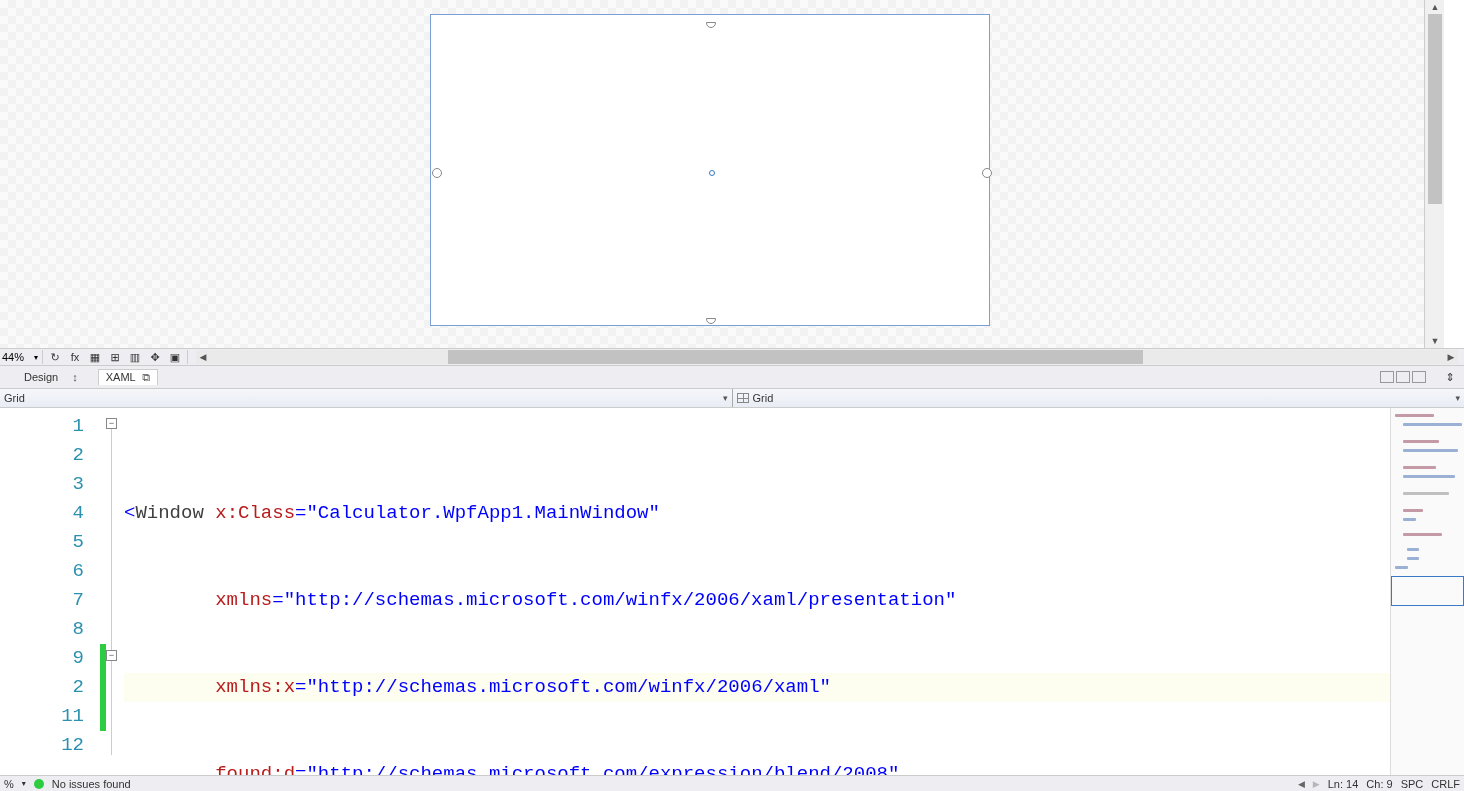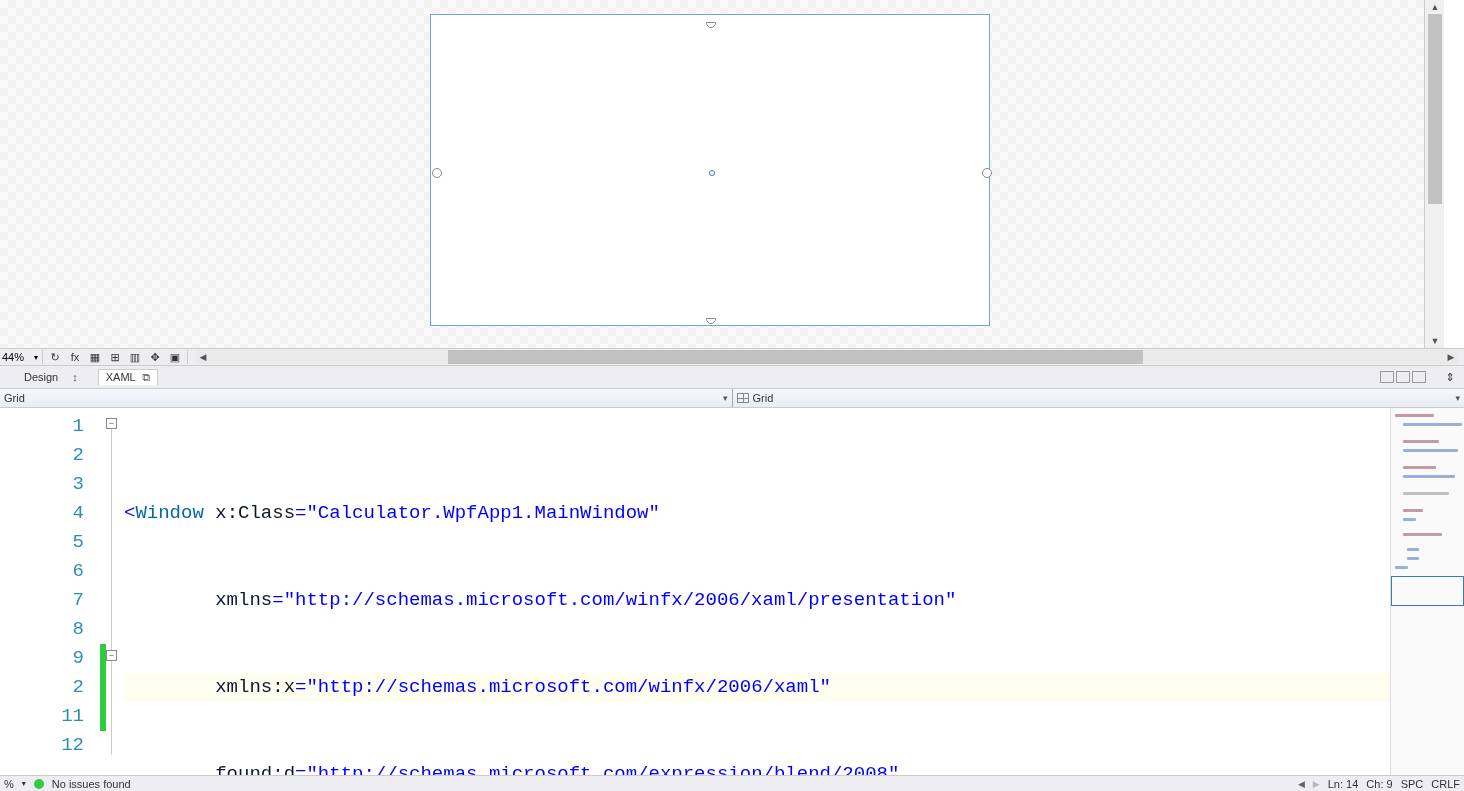--- a/index.html
+++ b/index.html
@@ -111,22 +111,22 @@
 .change-bar .mark { position:absolute; left:0; width:6px; background:#2ecc40; }
 .outline-col { width:18px; position:relative; }
 .outline-col .box { position:absolute; width:11px; height:11px; border:1px solid #888; background:#fff; display:flex; align-items:center; justify-content:center; font-size:9px; color:#555; line-height:1; }
 .outline-col .line { position:absolute; left:5px; width:1px; background:#ccc; }
 
 .code { flex:1; font-family:Consolas,"Courier New",monospace; font-size:19px; line-height:29px; padding-top:4px; white-space:pre; position:relative; overflow:hidden; }
 .code .row { height:29px; display:block; }
 .code .hl-line { position:absolute; left:0; right:0; height:29px; background:#fdfdf0; z-index:0; }
 .code .txt { position:relative; z-index:1; }
 .c-delim { color:#0000ff; }
-.c-elem { color:#0369a1; }
-.c-attr { color:#0f172a; }
+.c-elem { color:#404040; }
+.c-attr { color:#b91c1c; }
 .c-str { color:#0000ff; }
 
 .minimap { width:74px; border-left:1px solid #ddd; background:#fafafa; position:relative; padding:6px 4px; }
 .minimap .mline { height:3px; margin-bottom:6px; border-radius:1px; }
 .minimap .viewport { position:absolute; left:0; right:0; border:1px solid #3a79c3; height:30px; top:168px; }
 
 .status {
   height:16px;
   background:#eeeef2;
   border-top:1px solid #ccc;

